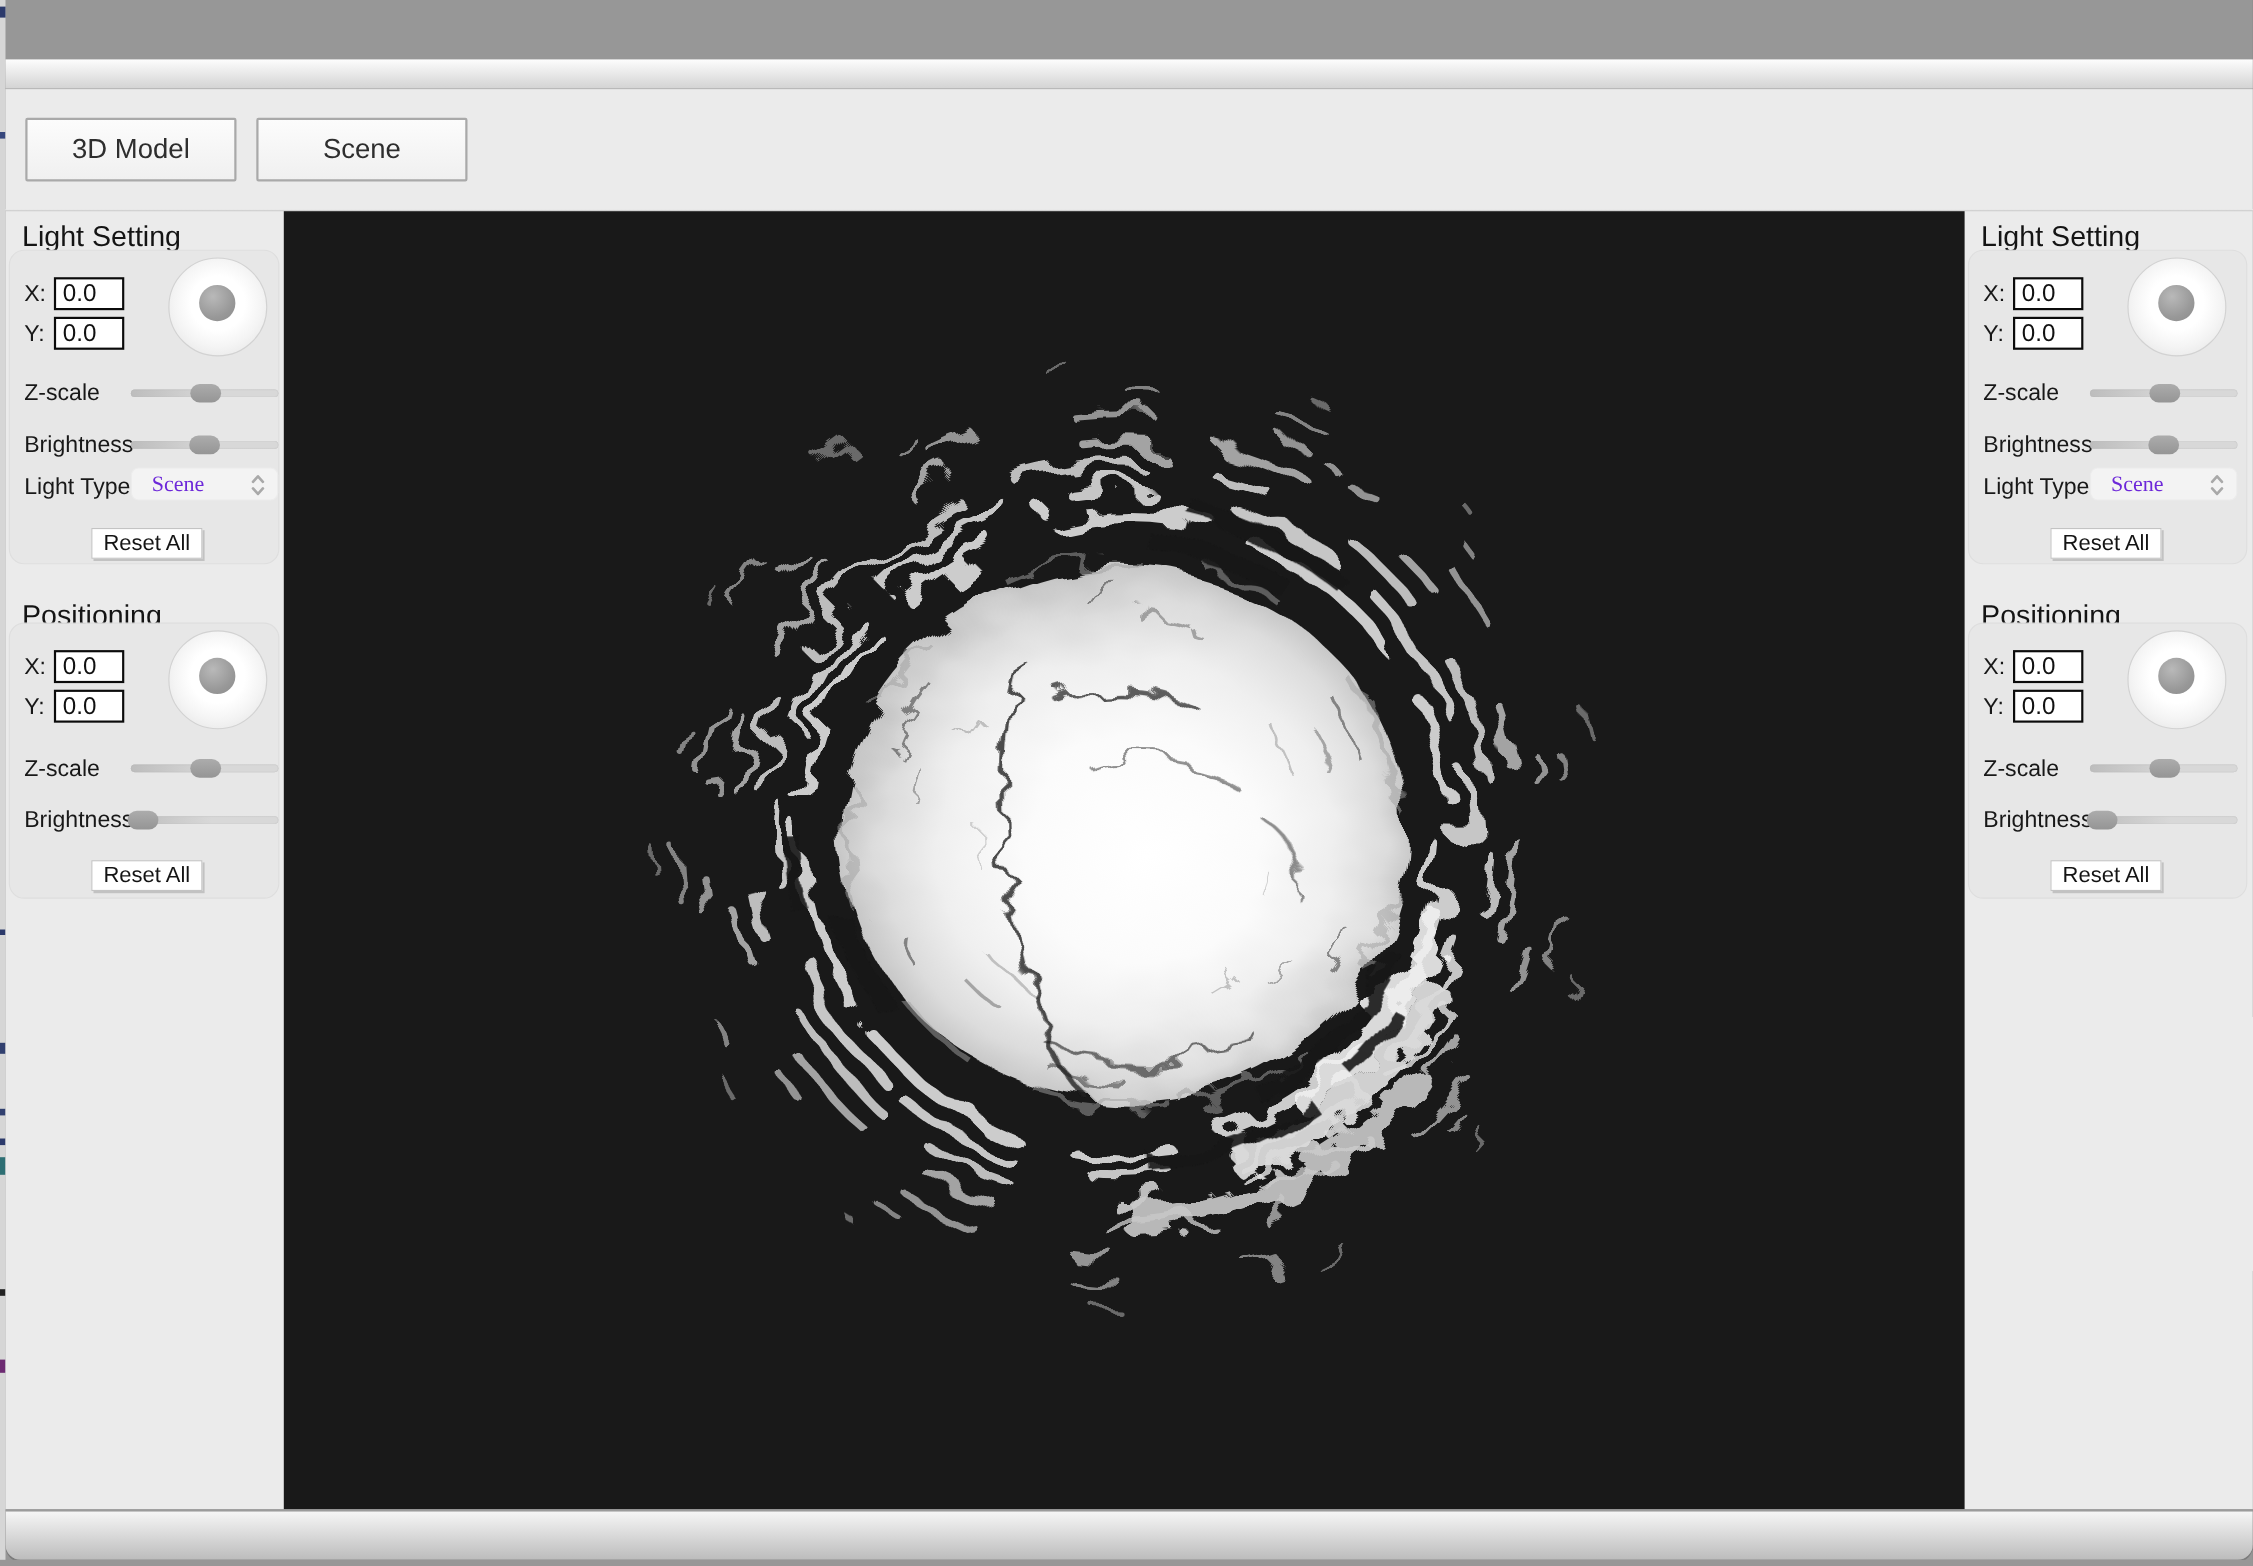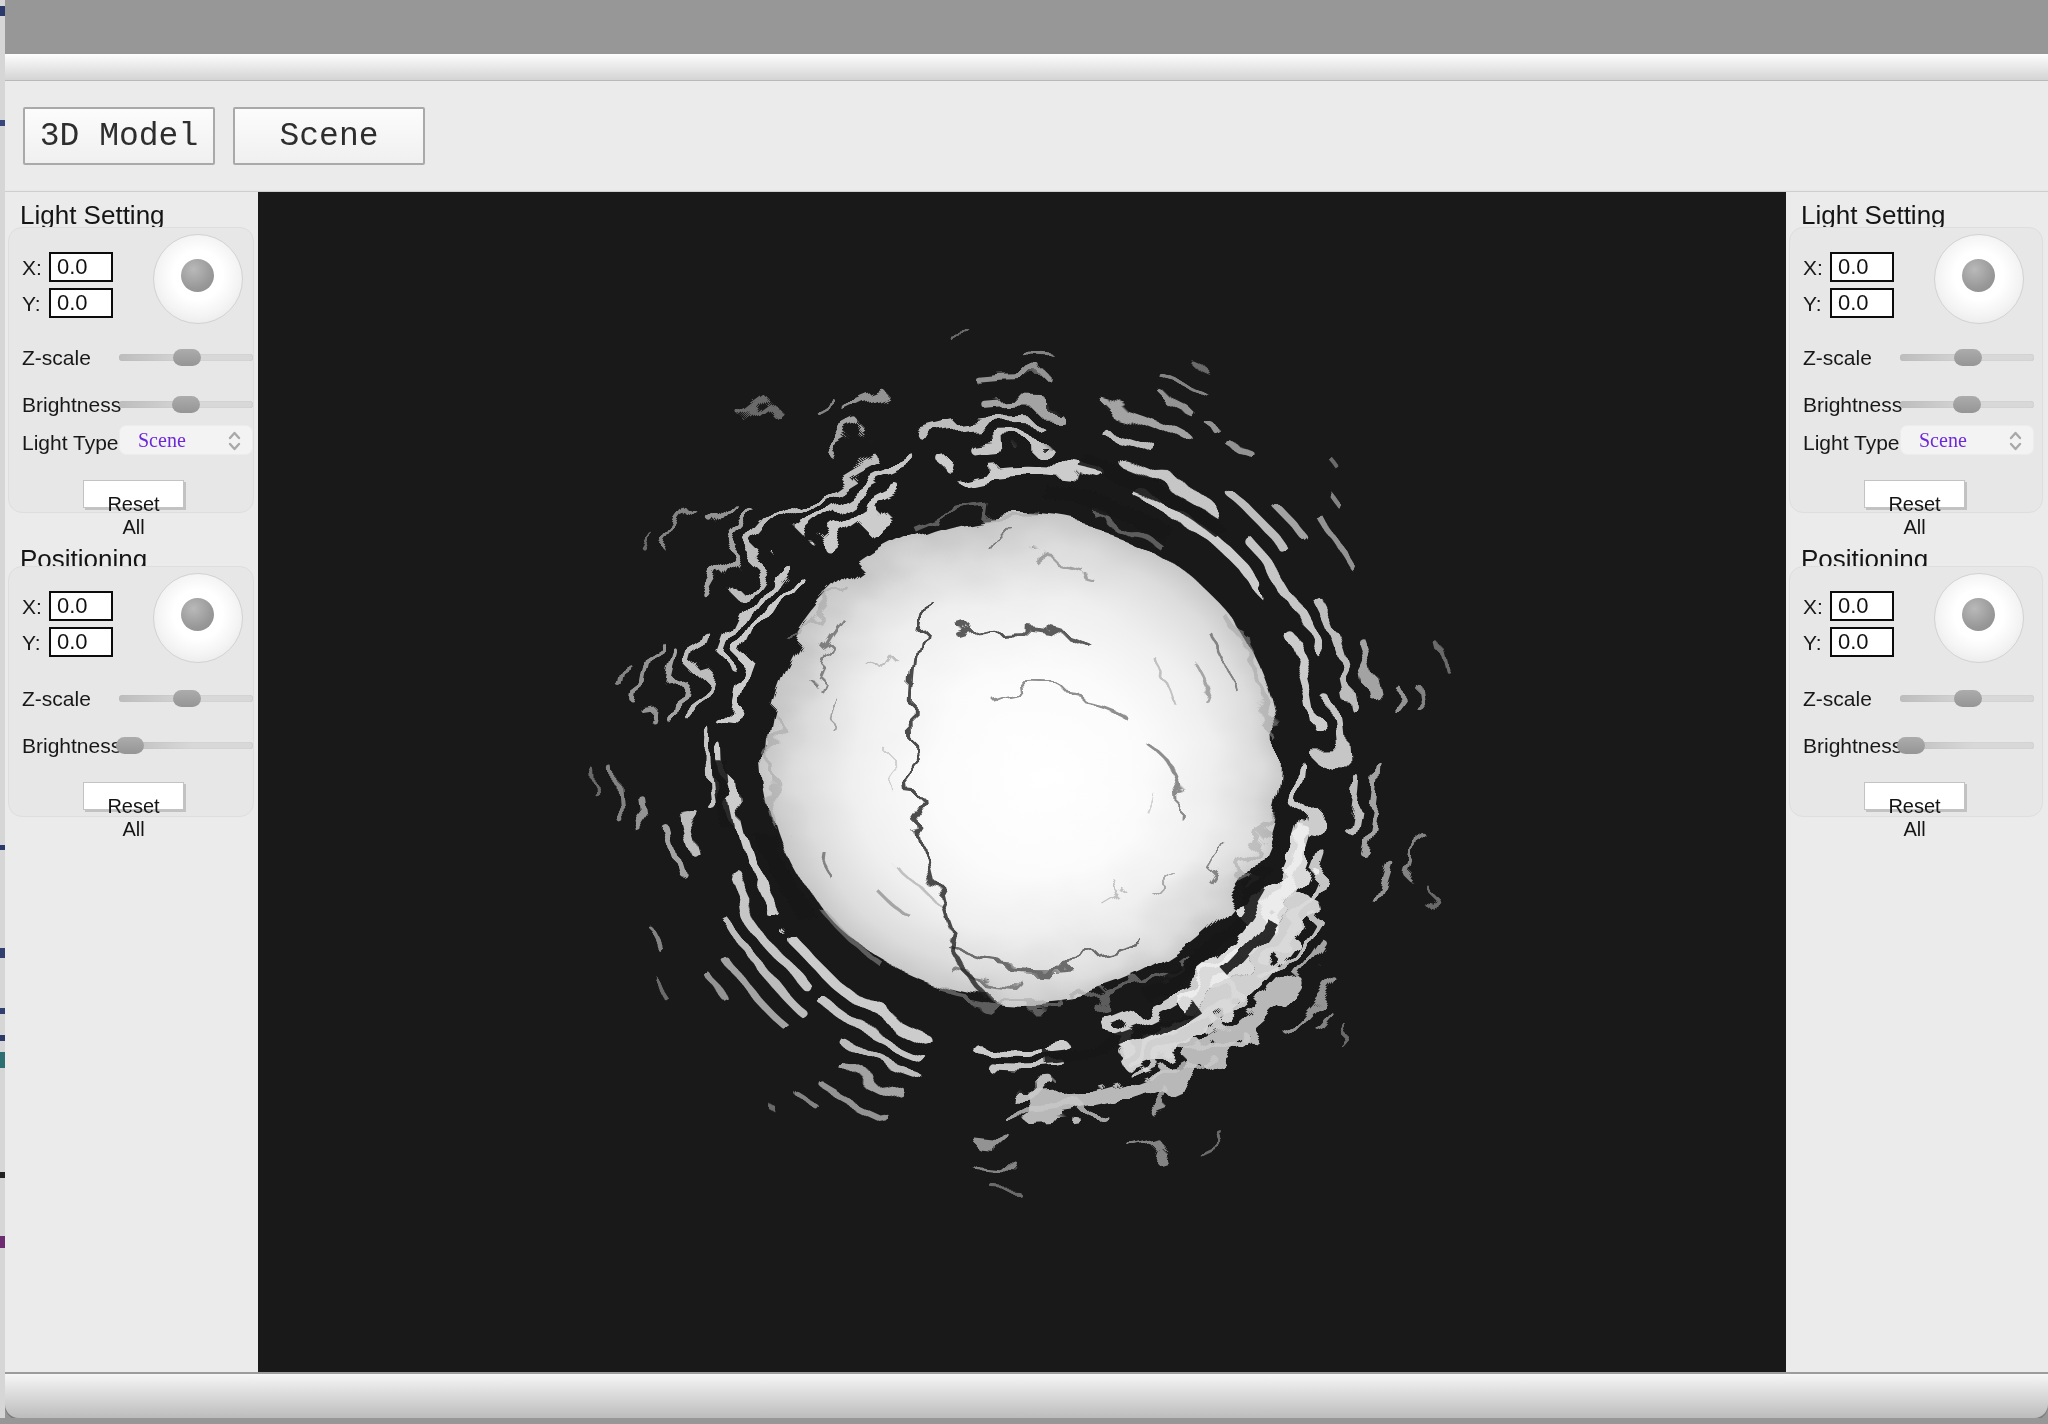--- a/index.html
+++ b/index.html
@@ -21,22 +21,22 @@
 
   
   #topstrip{position:absolute;left:5px;top:54px;width:2043px;height:26px;
     background:linear-gradient(#fdfdfd,#d4d4d4);border-bottom:1px solid #b9b9b9;}
 
   
   #main{position:absolute;left:5px;top:81px;width:2043px;height:1291px;background:#ebebeb;}
   #divider{position:absolute;left:0;top:109px;width:2043px;height:2px;background:linear-gradient(#f4f4f4,#c2c2c2);}
 
   .tabbtn{position:absolute;top:26px;height:58px;border:2px solid #a9a9a9;border-radius:2px;
-    background:linear-gradient(#fcfcfc,#f0f0f0);font-size:33px;color:#2e2e2e;
-    font-family:Liberation Mono, monospace;cursor:default;}
+    background:linear-gradient(#fcfcfc,#f0f0f0);font-size:25px;color:#2e2e2e;
+    font-family:Liberation Sans, sans-serif;cursor:default;}
   #tab-model{left:18px;width:192px;}
   #tab-light{left:228px;width:192px;}
 
   
   #viewport{position:absolute;left:253px;top:111px;width:1528px;height:1180px;background:#191919;}
   #viewport svg{display:block;width:1528px;height:1180px;}
 
   
   .sidebar{position:absolute;top:111px;height:1180px;}
   #sidebar-left{left:0;width:253px;}
@@ -75,21 +75,21 @@
   .slider .thumb{position:absolute;top:0;width:28px;height:17px;border-radius:9px;
     background:linear-gradient(#acacac,#959595);}
 
   .dropdown{position:absolute;left:110px;width:134px;height:30px;border-radius:7px;background:#f3f3f3;
     border:1px solid #ececec;box-sizing:border-box;}
   .dd-text{position:absolute;left:18px;top:3px;font-size:20px;color:#6d28d9;font-family:Liberation Serif, serif;}
   .dd-chev{position:absolute;right:9px;top:4px;}
 
   .reset{position:absolute;left:74px;width:101px;height:28px;background:#ffffff;
     border:1px solid #c3c3c3;box-shadow:2px 2px 0 rgba(0,0,0,0.16);font-size:20px;color:#141414;
-    font-family:"Liberation Sans",sans-serif;cursor:default;padding:12px;}
+    font-family:"Liberation Sans",sans-serif;cursor:default;padding:1px;}
 
   
   #bottombar{position:absolute;left:5px;top:1372px;width:2043px;height:46px;box-sizing:border-box;
     background:linear-gradient(#f6f6f6,#bcbcbc);border-top:2px solid #9c9c9c;
     border-radius:0 0 14px 14px;box-shadow:0 2px 0 rgba(0,0,0,0.18);}
   #desktop-bottom{position:absolute;left:0;top:1418px;width:2048px;height:6px;background:#979797;}
 </style>
 </head>
 <body>
 

